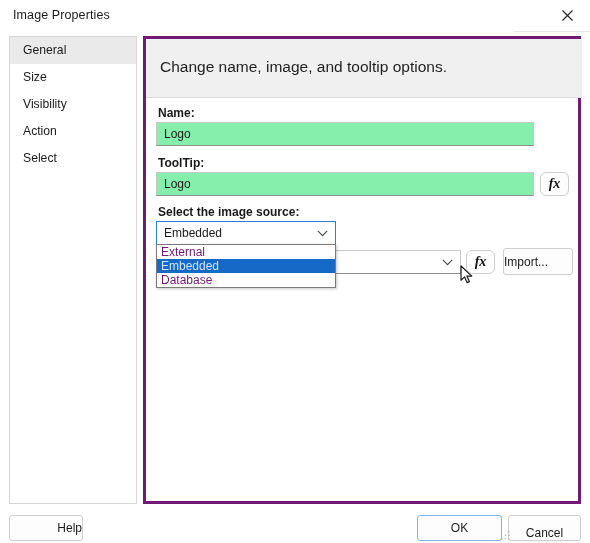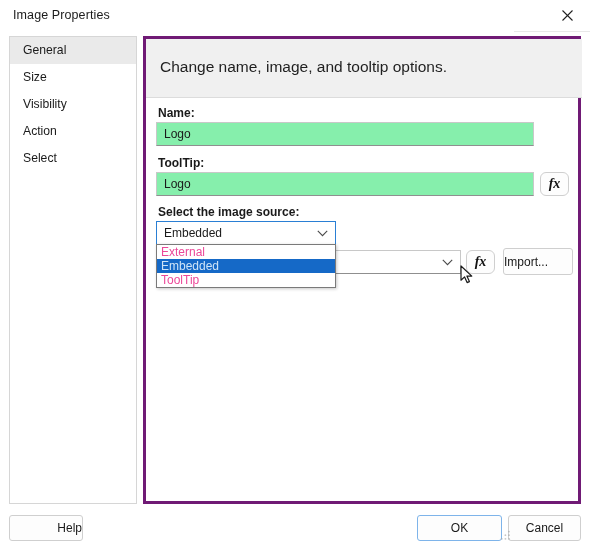--- a/index.html
+++ b/index.html
@@ -192,21 +192,21 @@
     border: 1px solid #7a7a7a;
     box-sizing: border-box;
     z-index: 40;
     box-shadow: 1px 1px 3px rgba(0,0,0,.22);
   }
   .dropdown-item {
     height: 14px;
     line-height: 14px;
     padding-left: 4px;
     font-size: 12px;
-    color: #ec4899;
+    color: #701a75;
     cursor: default;
     white-space: nowrap;
   }
   .dropdown-item.highlighted {
     background: #1569c7;
     color: #cfe4f7;
   }
 
   
   #import-button {
@@ -243,21 +243,21 @@
     font-size: 12px;
     color: #1a1a1a;
     display: flex;
     align-items: center;
     justify-content: center;
     cursor: default;
   }
   #help-button   { left: 9px;   top: 484px; width: 74px; justify-content: flex-end; }
   #ok-button     { left: 417px; top: 484px; width: 85px;
                    border: 1px solid #7eb4ea; }
-  #cancel-button { left: 508px; top: 484px; width: 73px; }
+  #cancel-button { left: 508px; top: 484px; width: 73px; align-items: flex-end; }
 
   
   #resize-grip {
     position: absolute;
     right: 3px; bottom: 2px;
     width: 11px; height: 11px;
     opacity: .55;
   }
 </style>
 </head>
@@ -338,21 +338,21 @@
     </div>
 
     <div id="dropdown-list">
       <div class="dropdown-item">
         <span>External</span>
       </div>
       <div class="dropdown-item highlighted">
         <span>Embedded</span>
       </div>
       <div class="dropdown-item">
-        <span>ToolTip</span>
+        <span>Database</span>
       </div>
     </div>
 
     <div id="mouse-cursor">
       <svg width="14" height="20" viewBox="0 0 14 20">
         <path d="M1,1 L1,15.2 L4.6,11.9 L7.1,17.6 L9.4,16.6 L6.9,11.1 L11.8,11.1 Z" fill="#ffffff" stroke="#1a1a1a" stroke-width="1.2" stroke-linejoin="round"></path>
       </svg>
     </div>
 
   </div>

